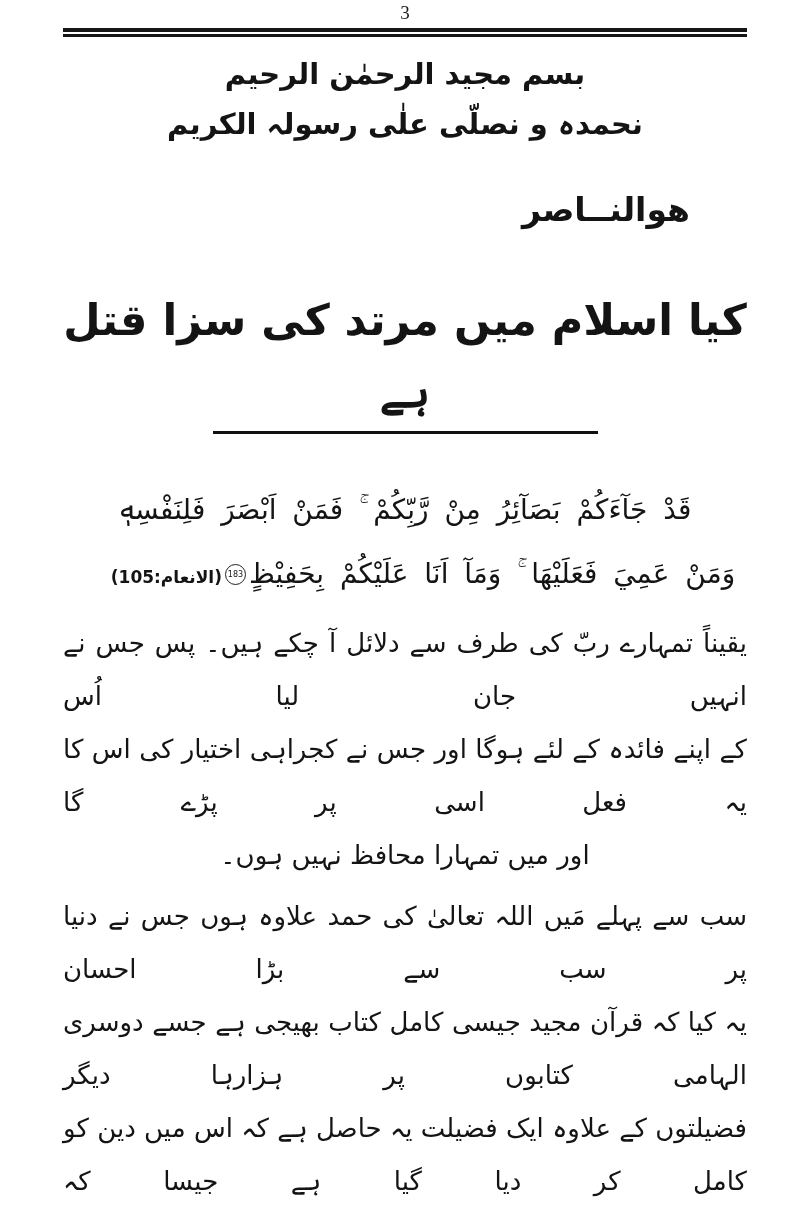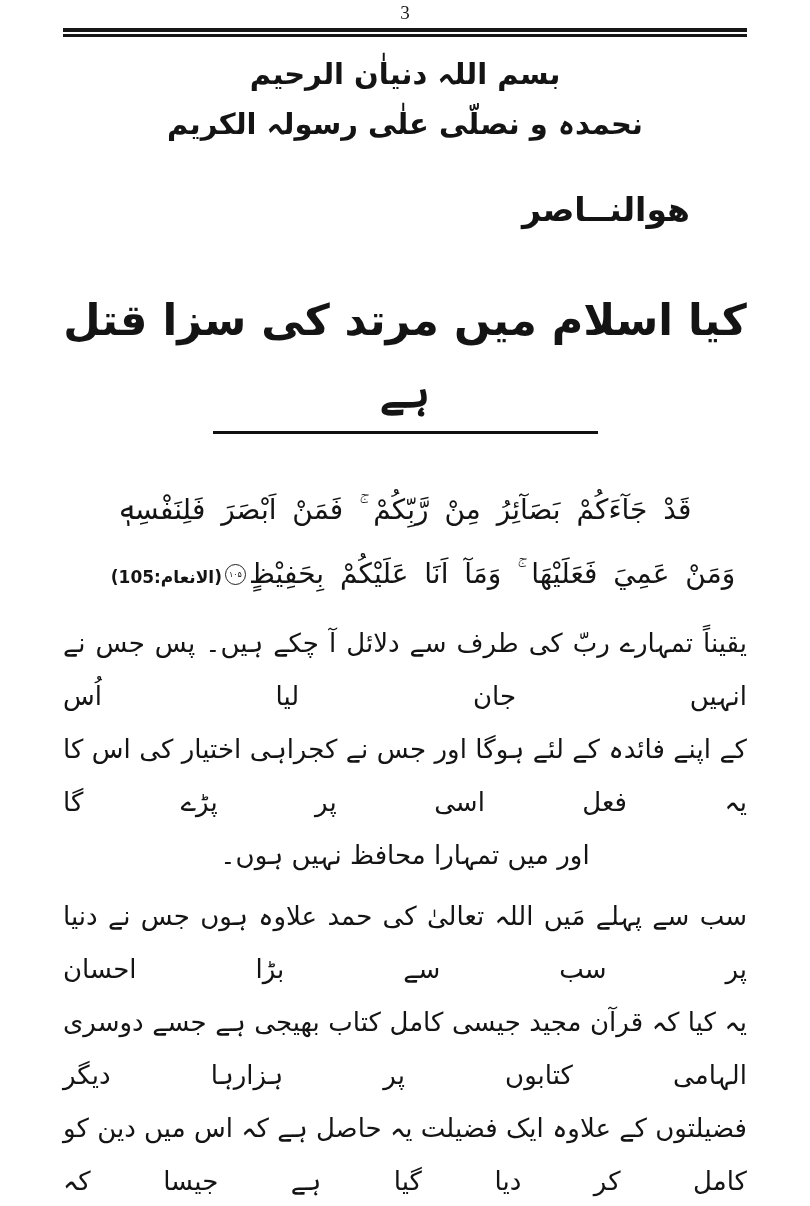--- a/index.html
+++ b/index.html
@@ -71,38 +71,38 @@
 </style>
 </head>
 <body>
 
 <div class="page">
 
   <div class="page-number">3</div>
 
   <div class="rule"></div>
 
-  <div class="bismillah">بسم اللہ دنیاٰن الرحیم</div>
+  <div class="bismillah">بسم مجید الرحمٰن الرحیم</div>
 
   <div class="tahmid">نحمدہ و نصلّی علٰی رسولہ الکریم</div>
 
   <div class="motto">
     <span class="motto-right">هوالنـ</span>
     <span class="motto-left">ـاصر</span>
   </div>
 
   <div class="title-wrap">
     <div class="title">کیا اسلام میں مرتد کی سزا قتل ہے</div>
     <div class="title-underline"></div>
   </div>
 
   <div class="verse">
     <div class="verse-line">قَدْ جَآءَكُمْ بَصَآئِرُ مِنْ رَّبِّكُمْ ۚ فَمَنْ اَبْصَرَ فَلِنَفْسِهٖ</div>
     <div class="verse-line">
-      <span>وَمَنْ عَمِيَ فَعَلَيْهَا ۚ وَمَآ اَنَا عَلَيْكُمْ بِحَفِيْظٍ</span><span class="ayah-circle">۱۰۵</span><span class="ref">(الانعام:105)</span>
+      <span>وَمَنْ عَمِيَ فَعَلَيْهَا ۚ وَمَآ اَنَا عَلَيْكُمْ بِحَفِيْظٍ</span><span class="ayah-circle">183</span><span class="ref">(الانعام:105)</span>
     </div>
   </div>
 
   <div class="para">
     <div class="body-line">یقیناً تمہارے ربّ کی طرف سے دلائل آ چکے ہیں۔ پس جس نے انہیں جان لیا اُس</div>
     <div class="body-line">کے اپنے فائدہ کے لئے ہوگا اور جس نے کجراہی اختیار کی اس کا یہ فعل اسی پر پڑے گا</div>
     <div class="body-line center">اور میں تمہارا محافظ نہیں ہوں۔</div>
   </div>
 
   <div class="para">

